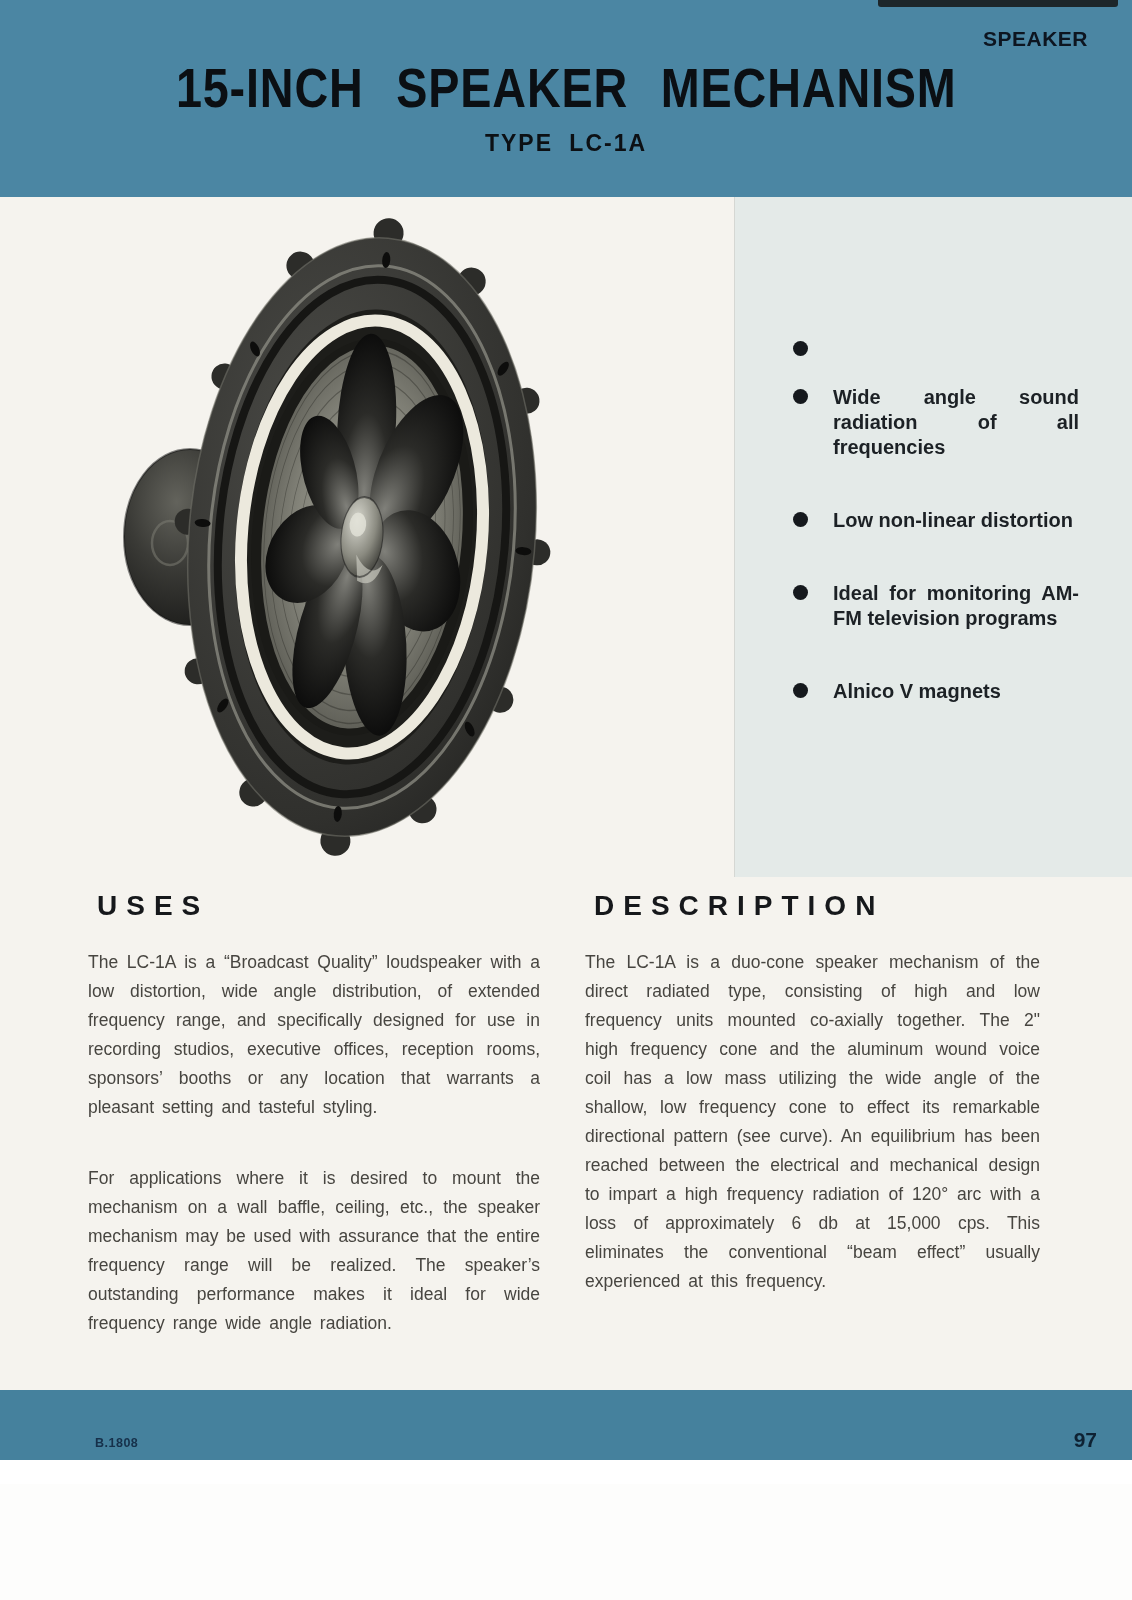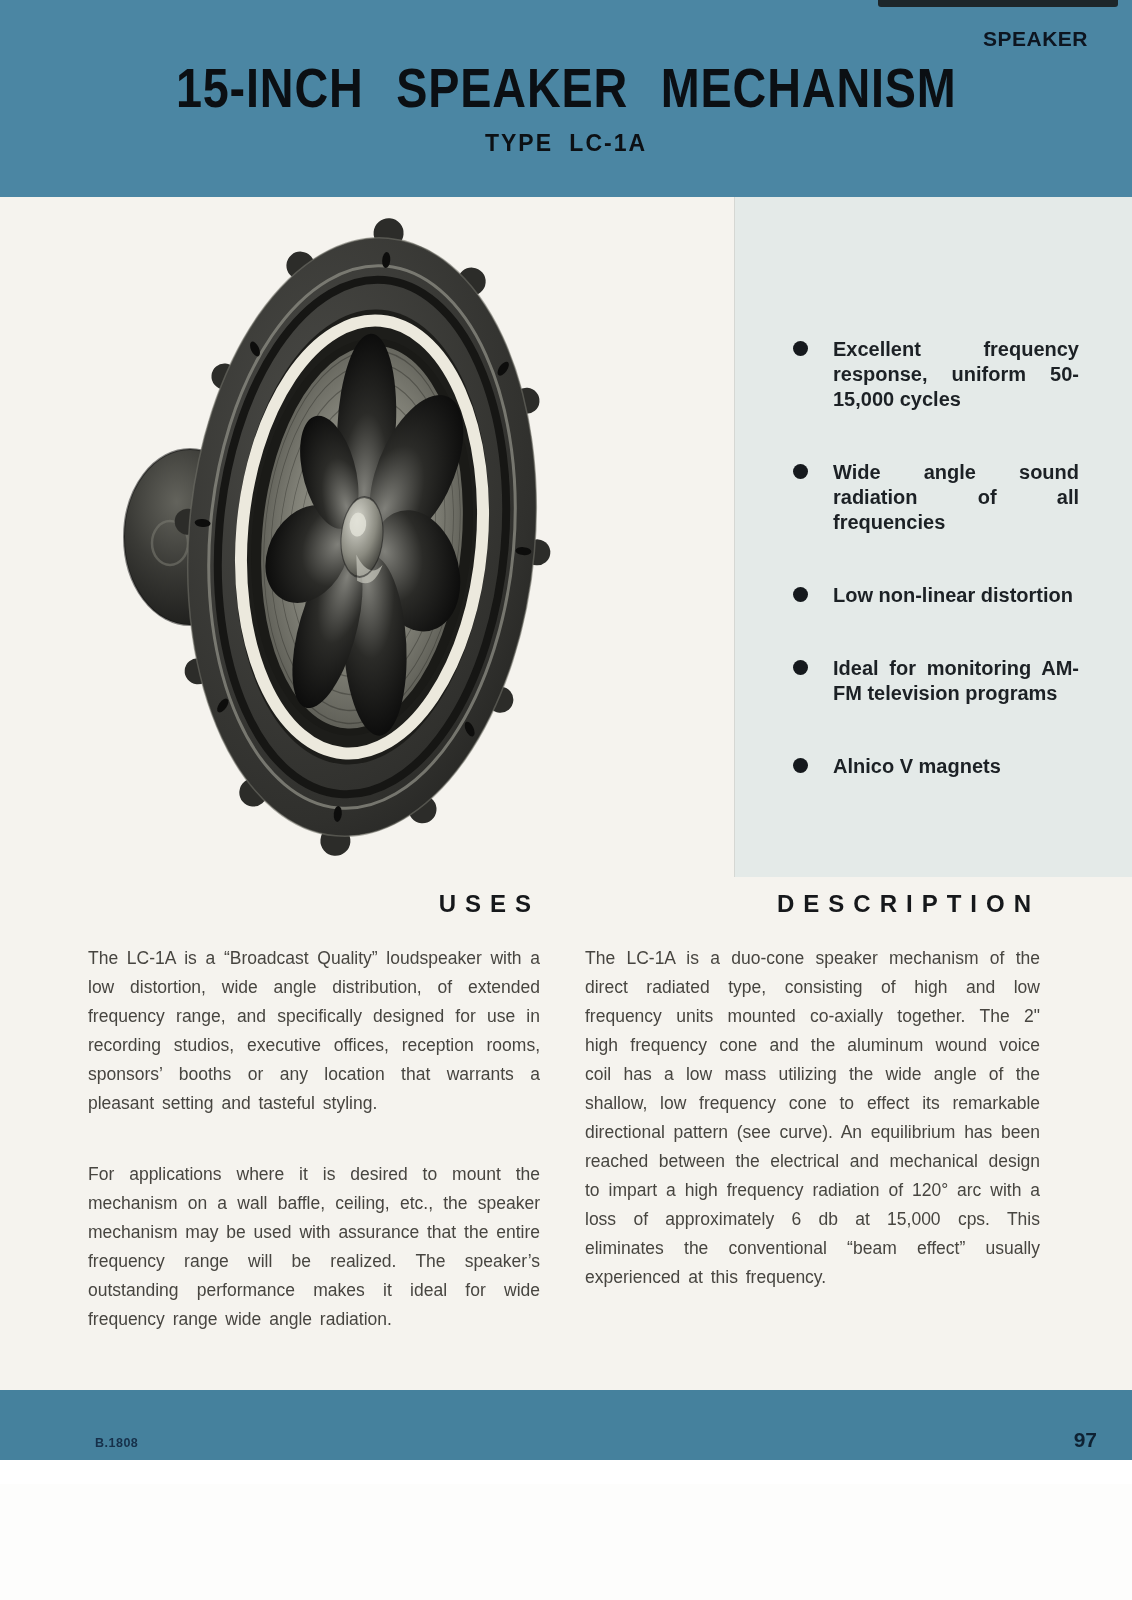--- a/index.html
+++ b/index.html
@@ -77,22 +77,22 @@
     background: #15191d;
   }
   
   .columns {
     position: absolute; left: 88px; top: 693px; width: 952px;
     display: flex; gap: 45px;
   }
   .col-uses  { width: 452px; }
   .col-desc  { width: 455px; }
   .col-heading {
-    margin: 0 0 26px 0; text-align: right; text-indent: 9px;
-    font-size: 24px; font-weight: bold; letter-spacing: 9px;
+    margin: 0 0 26px 0; text-align: left; text-indent: 9px;
+    font-size: 28px; font-weight: bold; letter-spacing: 9px;
     color: #16181b;
   }
   .col-body p {
     margin: 0 0 42px 0;
     font-size: 17.5px; line-height: 29px;
     color: #474540; text-align: justify; word-spacing: 3px;
   }
   
   .footer {
     position: absolute; top: 1390px; left: 0; width: 1132px; height: 70px;
@@ -246,21 +246,20 @@
           <circle r="40" fill="none" stroke="#111" stroke-width="2" opacity="0.5"></circle>
         </g>
       </g>
     </svg>
   </div>
 
   <div class="features-box">
     <ul class="features-list">
       <li class="feature-item">
         <span class="dot"></span>
-        <span>Excellent frequency response, uniform 50-15,000 cycles</span>
       </li>
       <li class="feature-item">
         <span class="dot"></span>
         <span>Wide angle sound radiation of all frequencies</span>
       </li>
       <li class="feature-item">
         <span class="dot"></span>
         <span>Low non-linear distortion</span>
       </li>
       <li class="feature-item">

